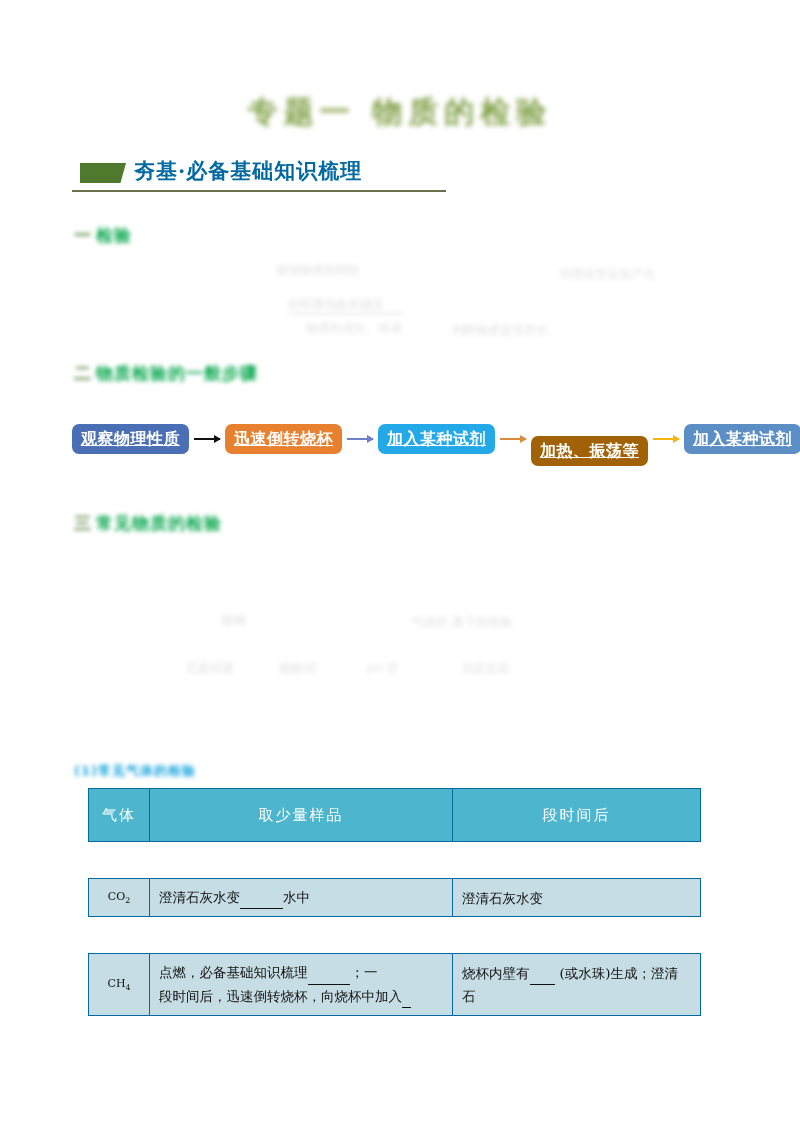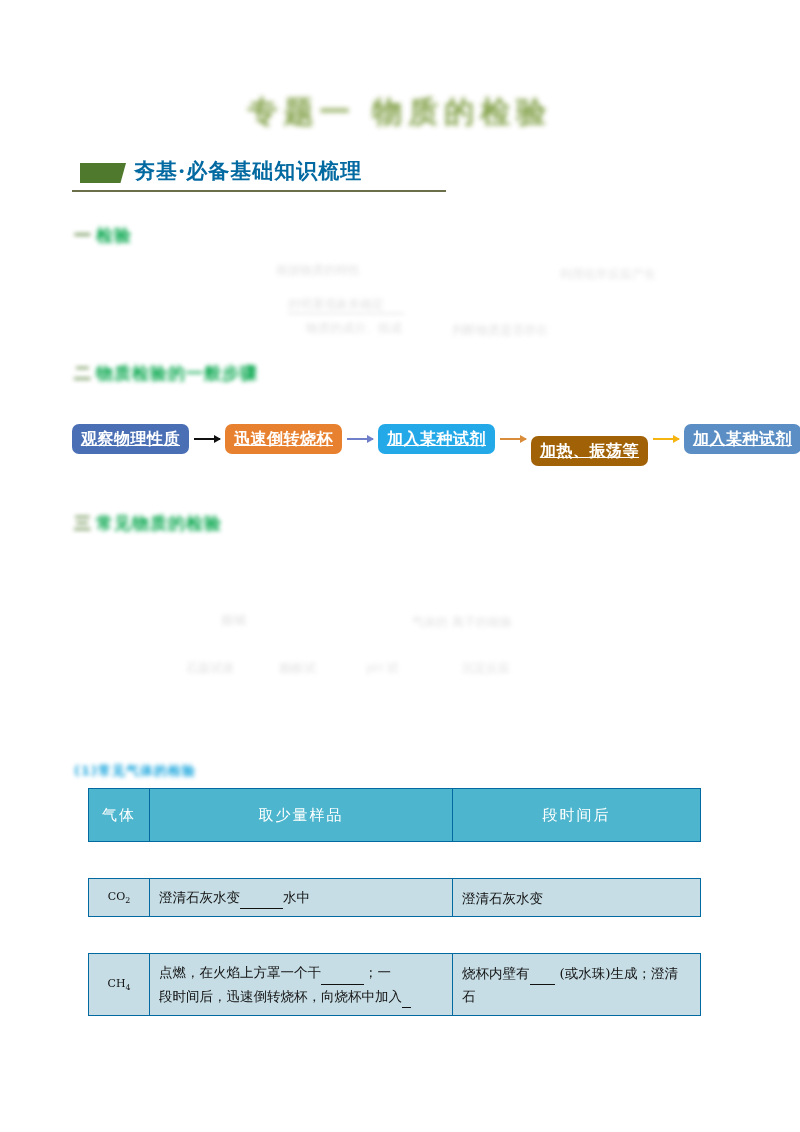--- a/index.html
+++ b/index.html
@@ -130,21 +130,21 @@
         <span>澄清石灰水变</span><span class="ul">&nbsp;&nbsp;&nbsp;&nbsp;&nbsp;&nbsp;&nbsp;&nbsp;&nbsp;&nbsp;</span><span>水中</span>
       </td>
       <td class="td">澄清石灰水变</td>
     </tr>
     <tr class="gap-row">
           <td colspan="3"></td>
         </tr>
     <tr>
       <td class="td td-c">CH<sub>4</sub></td>
       <td class="td">
-        <span>点燃，在火焰上方罩一个干</span><span class="ul">&nbsp;&nbsp;&nbsp;&nbsp;&nbsp;&nbsp;&nbsp;&nbsp;&nbsp;&nbsp;</span><span>；一</span><br>
+        <span>点燃，必备基础知识梳理</span><span class="ul">&nbsp;&nbsp;&nbsp;&nbsp;&nbsp;&nbsp;&nbsp;&nbsp;&nbsp;&nbsp;</span><span>；一</span><br>
         <span>段时间后，迅速倒转烧杯，向烧杯中加入</span><span class="ul">&nbsp;&nbsp;</span>
       </td>
       <td class="td">
         <span>烧杯内壁有</span><span class="ul">&nbsp;&nbsp;&nbsp;&nbsp;&nbsp;&nbsp;</span><span> (或水珠)生成；澄清石</span>
       </td>
     </tr>
   </tbody>
     </table>
 
 </div>

